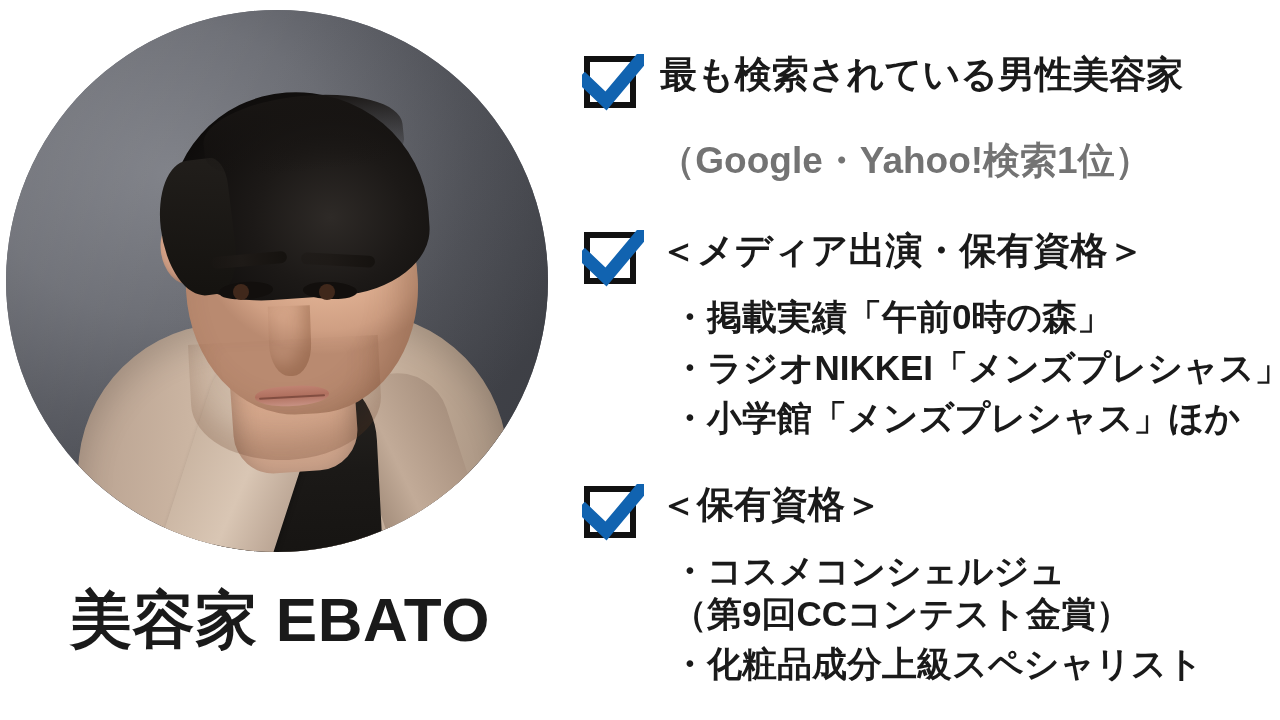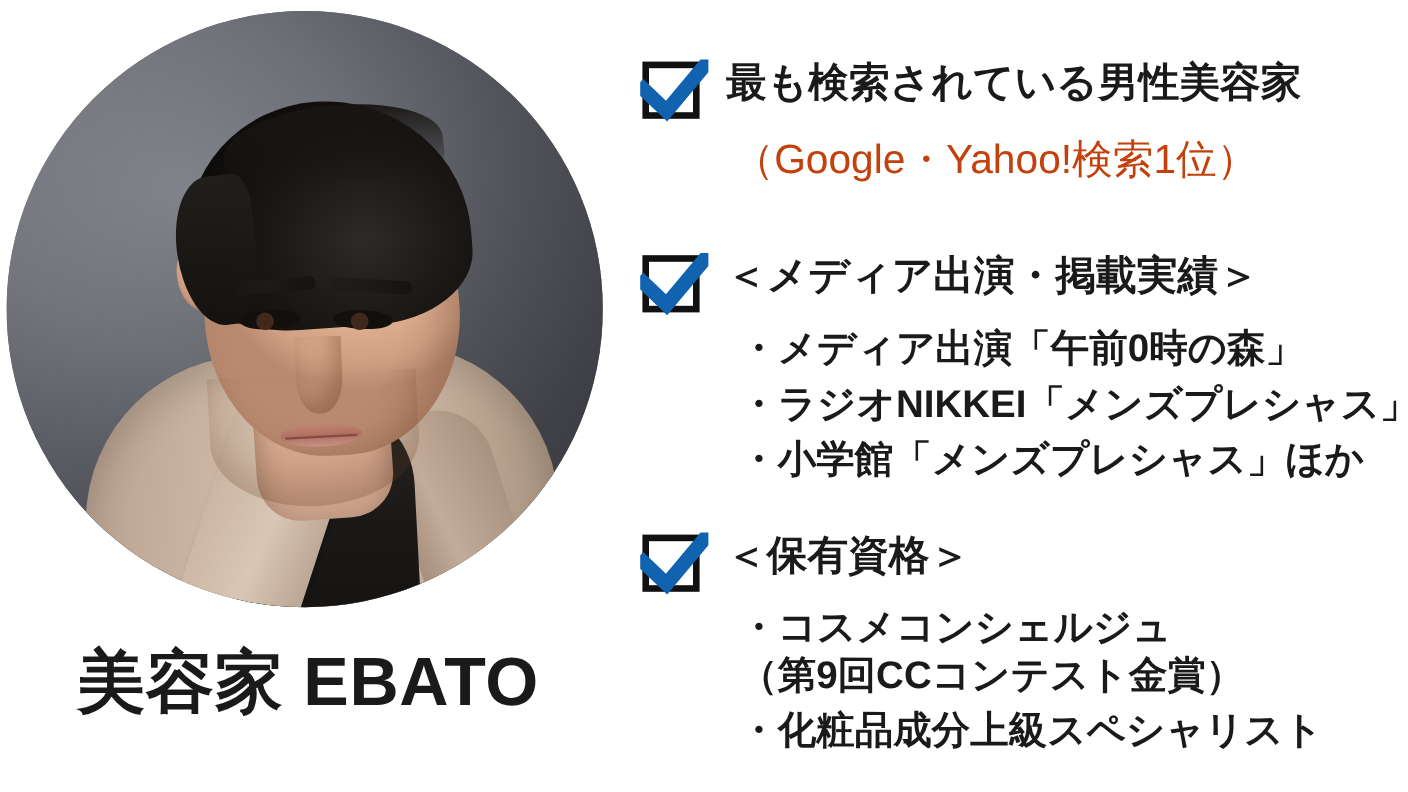--- a/index.html
+++ b/index.html
@@ -321,25 +321,25 @@
     font-size: 37px;
     font-weight: 700;
     line-height: 1.26;
     color: #1a1a1a;
     white-space: nowrap;
   }
 
   .subline {
     display: block;
     margin-left: 100px;
-    margin-top: 10px;
+    margin-top: 26px;
     font-size: 37px;
-    font-weight: 400;
+    font-weight: 700;
     line-height: 1.26;
-    color: #c2410c;
+    color: #737373;
     white-space: nowrap;
   }
   .subline.centered {
     margin-left: 0;
     width: 690px;
     text-align: center;
   }
 
   .bullets {
     margin: 4px 0 0 0;
@@ -410,24 +410,24 @@
     </div>
 
     <div class="item item-2">
       <div class="item-head">
         <span class="checkbox-icon">
           <svg viewBox="0 0 62 60" xmlns="http://www.w3.org/2000/svg">
             <rect x="5" y="5" width="46" height="46" fill="#ffffff" stroke="#111111" stroke-width="6"></rect>
             <path d="M3 27 L24 47 L60 4" fill="none" stroke="#1163b0" stroke-width="13" stroke-linecap="square" stroke-linejoin="miter"></path>
           </svg>
         </span>
-        <span class="head-text">＜メディア出演・掲載実績＞</span>
+        <span class="head-text">＜メディア出演・保有資格＞</span>
       </div>
       <ul class="bullets">
-        <li>・メディア出演「午前0時の森」</li>
+        <li>・掲載実績「午前0時の森」</li>
         <li>・ラジオNIKKEI「メンズプレシャス」</li>
         <li>・小学館「メンズプレシャス」ほか</li>
       </ul>
     </div>
 
     <div class="item item-3">
       <div class="item-head">
         <span class="checkbox-icon">
           <svg viewBox="0 0 62 60" xmlns="http://www.w3.org/2000/svg">
             <rect x="5" y="5" width="46" height="46" fill="#ffffff" stroke="#111111" stroke-width="6"></rect>

